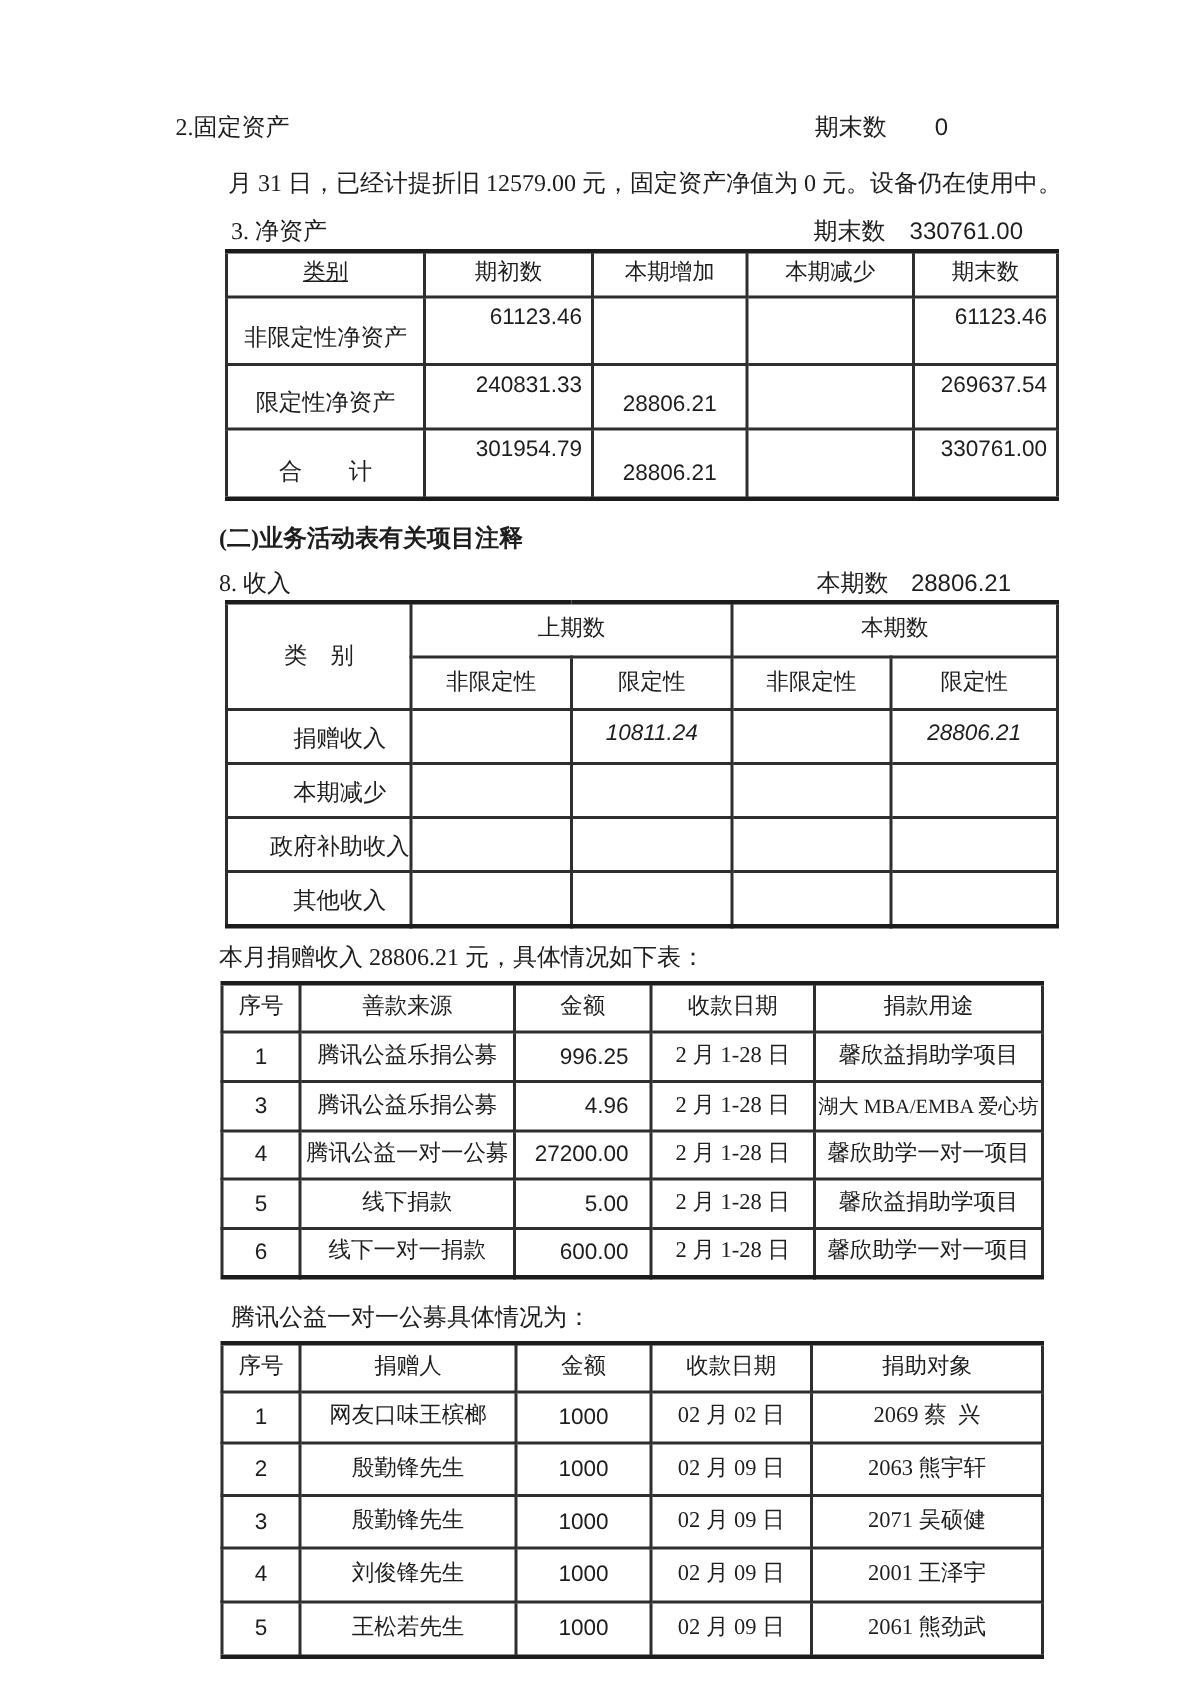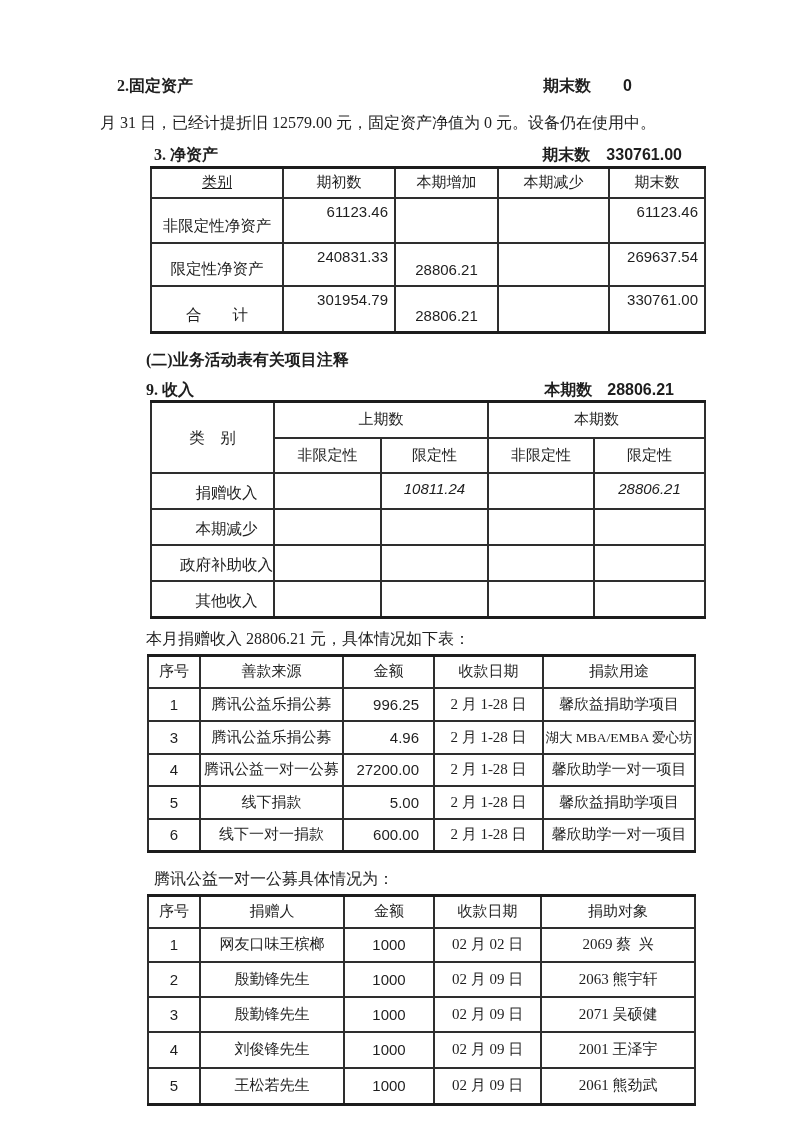--- a/index.html
+++ b/index.html
@@ -3,21 +3,21 @@
 <meta charset="utf-8">
 <style>
   html,body{margin:0;padding:0;background:#ffffff;}
   body{
     width:800px;height:1131px;position:relative;overflow:hidden;
     font-family:"Liberation Serif","DejaVu Serif",serif;
     color:#1e1e1e;font-size:16px;
   }
   .page{position:absolute;inset:0;padding:0 92px 0 100px;box-sizing:border-box;}
   [data-bind]{white-space:pre;}
-  .hrow{display:flex;align-items:baseline;line-height:20px;font-weight:bold;}
+  .hrow{display:flex;align-items:baseline;line-height:20px;}
   .hrow .right{margin-left:auto;display:flex;align-items:baseline;}
   .num{font-family:"Liberation Sans","DejaVu Sans",sans-serif;}
   .bold{font-weight:bold;}
   .para{line-height:20px;}
 
   table{border-collapse:collapse;table-layout:fixed;
         border-top:3px solid #1c1c1c;border-bottom:3px solid #1c1c1c;}
   td{border:2px solid #2e2e2e;font-size:15px;line-height:1.15;
      vertical-align:middle;text-align:center;overflow:hidden;padding:0;}
   .t12{margin-left:50px;width:554px;}
@@ -40,21 +40,21 @@
 <div class="page">
 
   <div class="hrow" style="margin-top:76px;">
     <span style="padding-left:17px;" data-bind="fixed_assets.heading">2.固定资产</span>
     <span class="right" style="margin-right:76px;">
       <span data-bind="fixed_assets.stat_label">期末数</span>
       <span class="num" style="margin-left:32px;" data-bind="fixed_assets.stat_value">0</span>
     </span>
   </div>
 
-  <div class="para" style="margin-top:17px;" data-bind="fixed_assets.para_line2">月 31 日，已经计提折旧 12579.00 元，固定资产净值为 0 元。设备仍在使用中。</div>
+  <div class="para" style="margin-top:17px;text-align:right;" data-bind="fixed_assets.para_line2">月 31 日，已经计提折旧 12579.00 元，固定资产净值为 0 元。设备仍在使用中。</div>
 
   <div class="hrow" style="margin-top:12px;">
     <span style="padding-left:54px;" data-bind="net_assets.heading">3. 净资产</span>
     <span class="right" style="margin-right:26px;">
       <span data-bind="net_assets.stat_label">期末数</span>
       <span class="num" style="margin-left:16px;" data-bind="net_assets.stat_value">330761.00</span>
     </span>
   </div>
 
   <table class="t12 t1" style="margin-top:1px;">
@@ -93,21 +93,21 @@
       <td class="cb num" data-bind="net_assets.table.rows.2.increase">28806.21</td>
       <td data-bind="net_assets.table.rows.2.decrease"></td>
       <td class="rt num" data-bind="net_assets.table.rows.2.ending">330761.00</td>
     </tr>
   </tbody>
     </table>
 
   <div class="bold" style="margin-top:16px;padding-left:46px;line-height:20px;" data-bind="notes_section.heading">(二)业务活动表有关项目注释</div>
 
   <div class="hrow" style="margin-top:10px;">
-    <span style="padding-left:46px;" data-bind="income.heading">9. 收入</span>
+    <span style="padding-left:46px;" data-bind="income.heading">8. 收入</span>
     <span class="right" style="margin-right:34px;">
       <span data-bind="income.stat_label">本期数</span>
       <span class="num" style="margin-left:15px;" data-bind="income.stat_value">28806.21</span>
     </span>
   </div>
 
   <table class="t12 t2" style="margin-top:0;">
     <colgroup>
         <col style="width:123px">
         <col style="width:107px">

